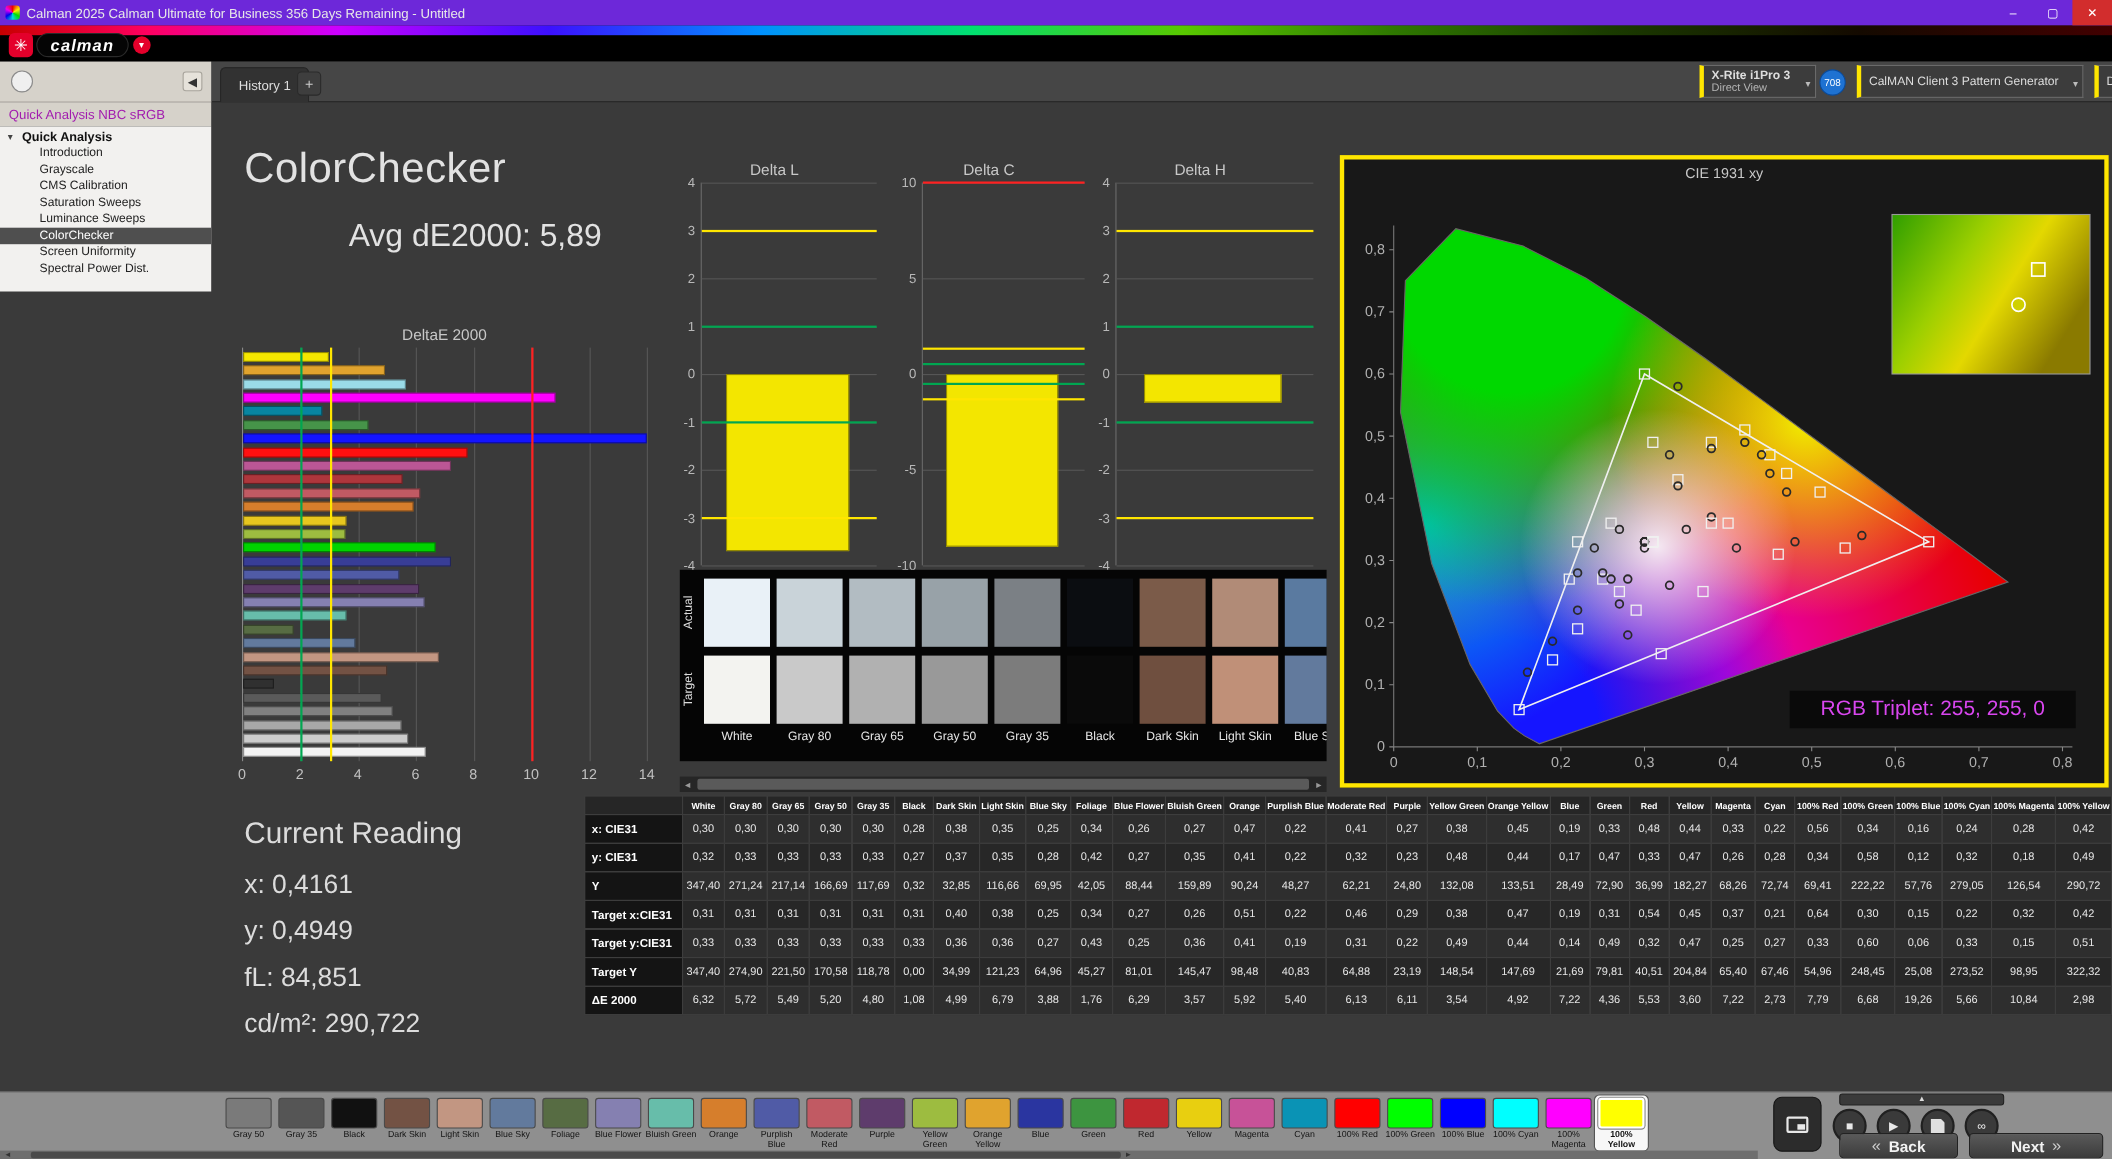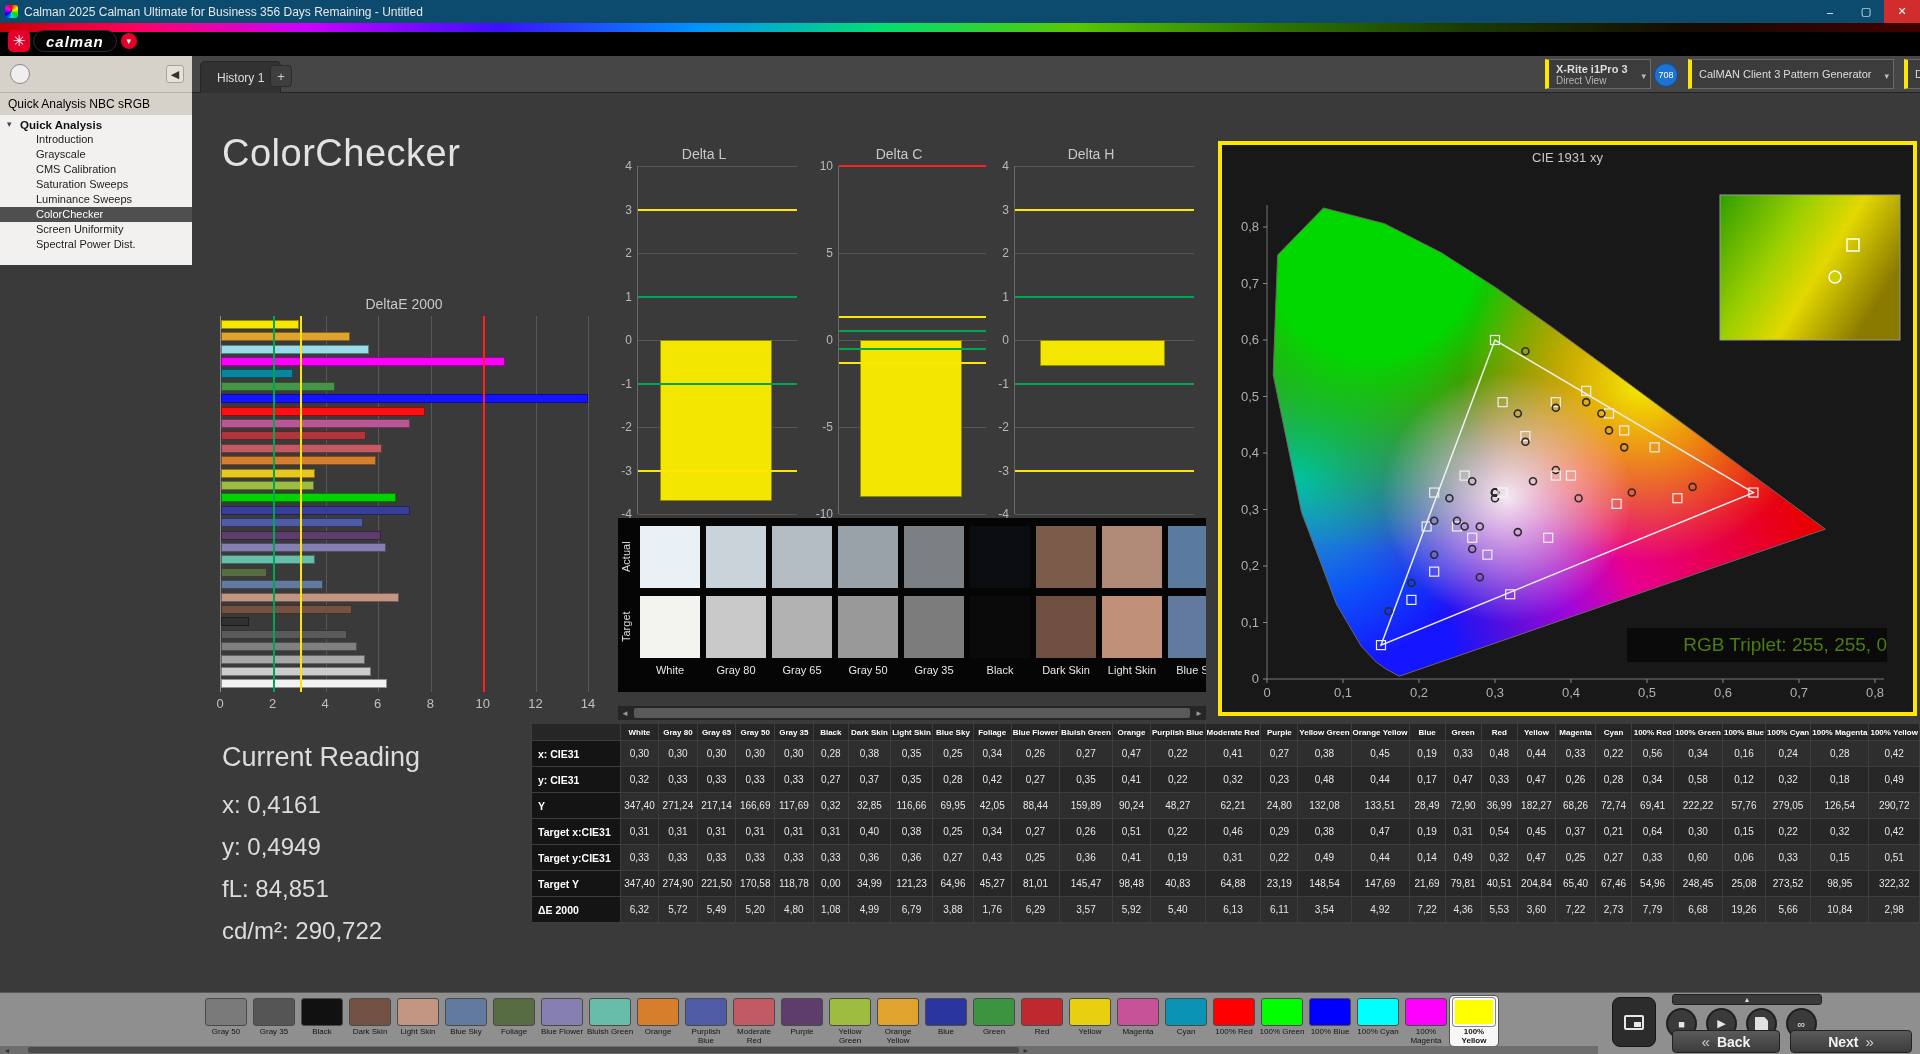--- a/index.html
+++ b/index.html
@@ -1,20 +1,20 @@
 <!DOCTYPE html>
 <html><head>
 <meta charset="utf-8">
 <style>
   * { box-sizing: border-box; margin: 0; padding: 0; }
   html,body { width:1920px; height:1054px; overflow:hidden; background:#3a3a3a;
     font-family:"Liberation Sans","DejaVu Sans",sans-serif; }
 
   
-  .titlebar { position:absolute; left:0; top:0; width:1920px; height:23px; background:#0c4a6e;
+  .titlebar { position:absolute; left:0; top:0; width:1920px; height:23px; background:#6d28d9;
     display:flex; align-items:center; color:#e8e8e8; font-size:12px; z-index:50;}
   .app-icon { width:13px; height:13px; margin:0 6px 0 5px; border-radius:3px;
     background:conic-gradient(#e00,#fe0,#0d0,#0dd,#00e,#e0e,#e00); }
   .win-controls { margin-left:auto; display:flex; height:23px; }
   .win-btn { width:36px; height:23px; display:flex; align-items:center; justify-content:center;
     color:#fff; font-size:11px; }
   .win-btn.close { background:#d22d2d; }
 
   
   .header { position:absolute; left:0; top:23px; width:1920px; height:33px; background:#000; }
@@ -52,21 +52,21 @@
 
   
   .side-head { position:absolute; left:0; top:56px; width:192px; height:37px; background:#d6d2ca;
     border-bottom:1px solid #b8b4ac;}
   .round-btn { position:absolute; left:10px; top:8px; width:20px; height:20px; border-radius:50%;
     background:#efefef; border:1px solid #8a8a8a; }
   .collapse-btn { position:absolute; right:8px; top:9px; width:18px; height:18px; font-size:11px;
     color:#333; display:flex; align-items:center; justify-content:center; background:#e6e2da;
     border:1px solid #a8a49c; border-radius:3px;}
   .side-title { position:absolute; left:0; top:93px; width:192px; height:22px; background:#d6d2ca;
-    color:#000000; font-size:12px; padding:4px 0 0 8px; }
+    color:#a21caf; font-size:12px; padding:4px 0 0 8px; }
   .tree { position:absolute; left:0; top:115px; width:192px; height:150px; background:#f2f1ef;
     padding-top:3px; overflow:hidden;}
   .tree-root { font-size:11.5px; font-weight:bold; color:#111; padding:1px 10px 1px 20px; position:relative;}
   .tree-root:before { content:"▾"; position:absolute; left:7px; font-size:9px; color:#444;}
   .tree-item { font-size:11px; color:#222; padding:1px 0 1px 36px; height:15px; }
   .tree-item.selected { background:#4f4f4f; color:#fff; }
 
   
   .results { position:absolute; left:222px; top:132px; width:420px; color:#e2e2e2;}
   .results h1 { font-size:38px; font-weight:normal; letter-spacing:0.5px;}
@@ -109,21 +109,21 @@
   .sc-scroll { position:absolute; left:618px; top:706px; width:588px; height:14px; background:#262626;
     display:flex; align-items:center; }
   .sc-scroll .thumb { flex:1; height:10px; background:#5a5a5a; margin:0 2px; border-radius:2px;}
   .scroll-arrow { width:14px; font-size:8px; color:#999; text-align:center; }
 
   
   .cie { position:absolute; left:1218px; top:141px; width:699px; height:575px; background:#181818;
     border:4px solid #ffe600; }
   .cie .title { height:22px; text-align:center; font-size:13px; color:#c8c8c8; padding-top:5px;}
   .rgb-box { position:absolute; right:26px; bottom:50px; width:260px; height:34px;
-    background:rgba(8,8,8,.85); color:#4d7c0f; font-size:19px; text-align:right; line-height:34px;}
+    background:rgba(8,8,8,.85); color:#d946ef; font-size:19px; text-align:center; line-height:34px;}
 
   
   .reading { position:absolute; left:222px; top:742px; color:#dcdcdc; }
   .reading .rt { font-size:27px; margin-bottom:18px;}
   .reading .rl { font-size:24px; margin-top:14px; }
 
   
   .mtable { position:absolute; left:531px; top:723px; width:1389px; overflow:hidden; }
   table { border-collapse:collapse; table-layout:fixed; }
   th,td { border:1px solid #3d3d3d; overflow:hidden; white-space:nowrap; }
@@ -221,20 +221,21 @@
       <div class="tree-item">Saturation Sweeps</div>
       <div class="tree-item">Luminance Sweeps</div>
       <div class="tree-item selected">ColorChecker</div>
       <div class="tree-item">Screen Uniformity</div>
       <div class="tree-item">Spectral Power Dist.</div>
     </div>
 </div>
 
 <div class="results">
   <h1>ColorChecker</h1>
+  <div class="avg">Avg dE2000: 5,89</div>
 </div>
 
 <div class="dechart">
   <div class="title">DeltaE 2000</div>
   <div class="deplot">
       <div class="vgrid" style="left: 14.2857%;"></div>
       <div class="vgrid" style="left: 28.5714%;"></div>
       <div class="vgrid" style="left: 42.8571%;"></div>
       <div class="vgrid" style="left: 57.1429%;"></div>
       <div class="vgrid" style="left: 71.4286%;"></div>

